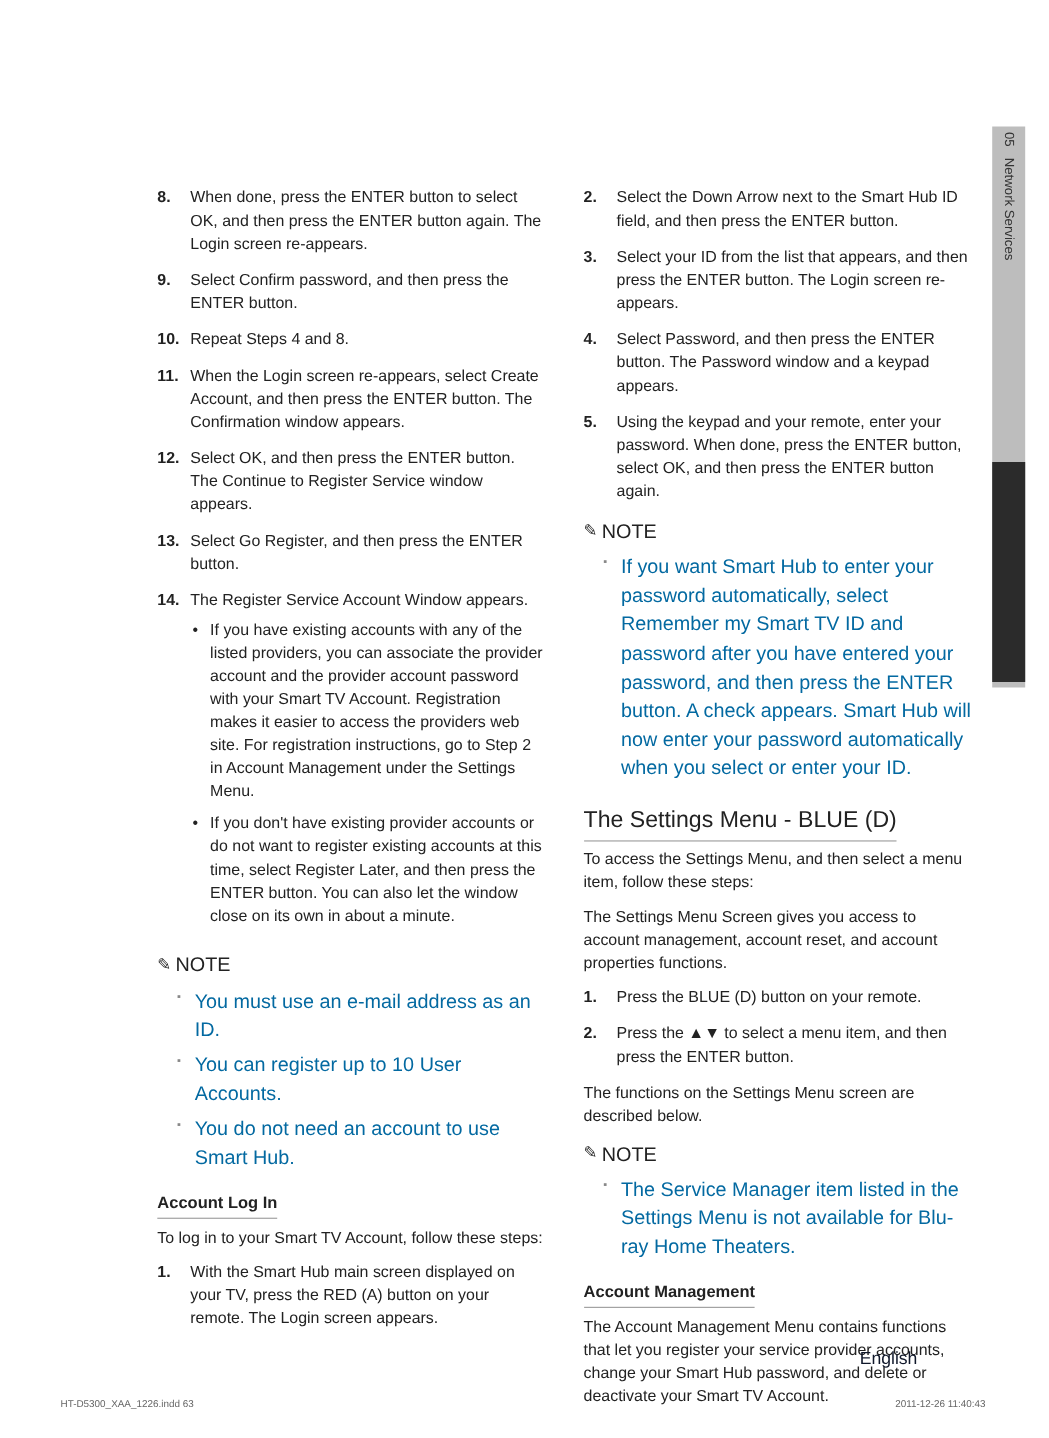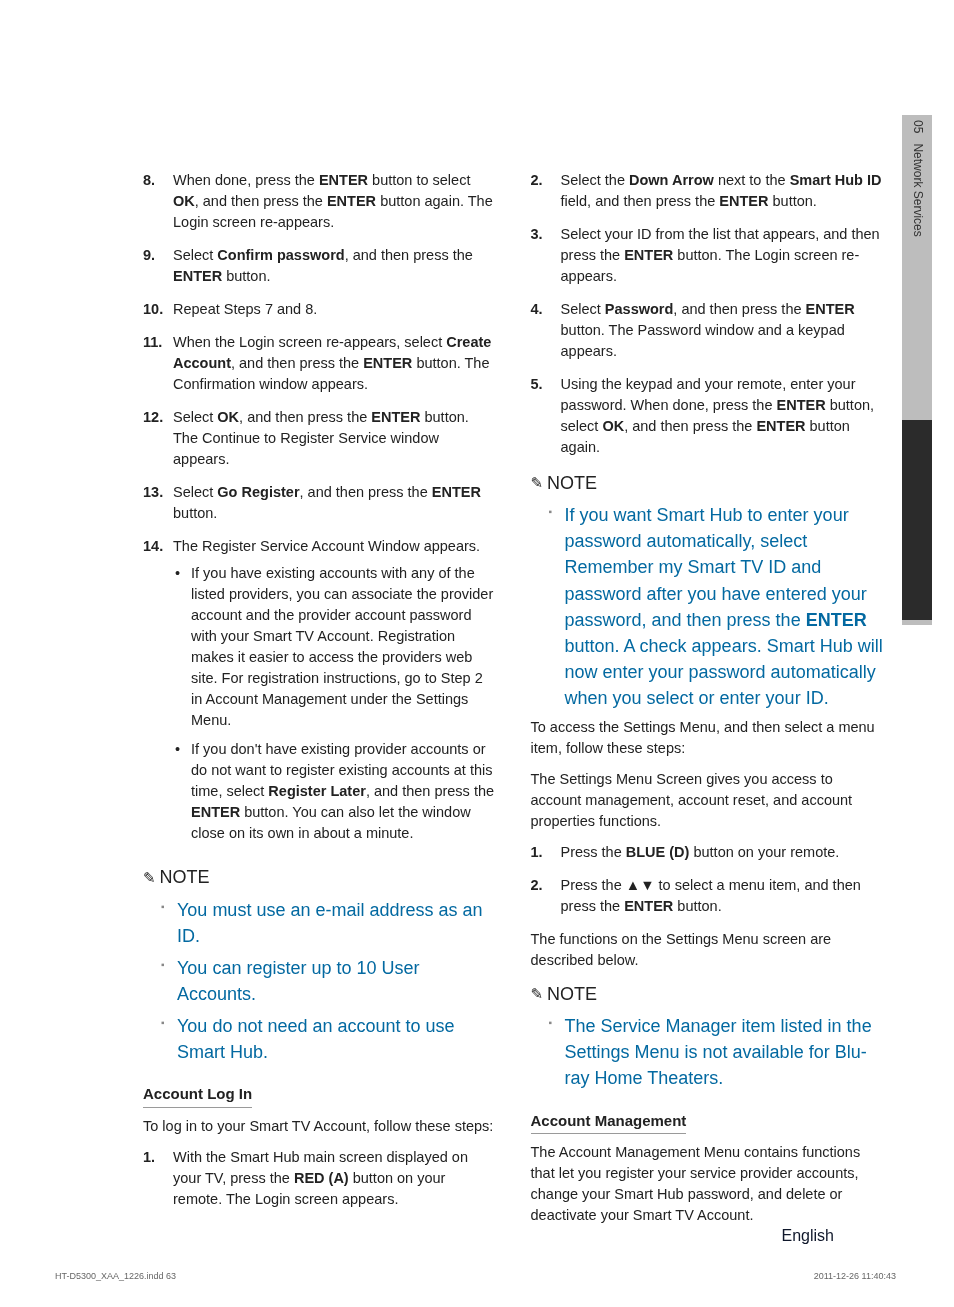--- a/index.html
+++ b/index.html
@@ -103,21 +103,21 @@
     margin: 20px 0 6px;
   }
   .underline { border-bottom: 1px solid #9a9a9a; padding-bottom: 3px; display:inline-block; }
   h3.sub {
     font-size: 15px;
     font-weight: bold;
     margin: 18px 0 8px;
   }
   h3.sub .underline { padding-bottom: 2px; text-align: right; }
   p.para { margin-bottom: 10px; }
-  b { font-weight: bold; }
+  b { font-weight: normal; }
   .footer-left {
     position: absolute;
     left: 55px;
     bottom: 24px;
     font-size: 9px;
     color: #666;
   }
   .footer-right {
     position: absolute;
     right: 58px;
@@ -150,21 +150,21 @@
           <li>
             <span class="num">8.</span>
             <span class="txt">When done, press the <b>ENTER</b> button to select <b>OK</b>, and then press the <b>ENTER</b> button again. The Login screen re-appears.</span>
           </li>
           <li>
             <span class="num">9.</span>
             <span class="txt">Select <b>Confirm password</b>, and then press the <b>ENTER</b> button.</span>
           </li>
           <li>
             <span class="num">10.</span>
-            <span class="txt">Repeat Steps 7 and 8.</span>
+            <span class="txt">Repeat Steps 4 and 8.</span>
           </li>
           <li>
             <span class="num">11.</span>
             <span class="txt">When the Login screen re-appears, select <b>Create Account</b>, and then press the <b>ENTER</b> button. The Confirmation window appears.</span>
           </li>
           <li>
             <span class="num">12.</span>
             <span class="txt">Select <b>OK</b>, and then press the <b>ENTER</b> button. The Continue to Register Service window appears.</span>
           </li>
           <li>
@@ -233,20 +233,21 @@
       <div class="note-head">
         <span class="icon">✎</span>
         <span class="lbl">NOTE</span>
       </div>
       <ul class="note-list" id="c2notes">
           <li>
             <span>If you want Smart Hub to enter your password automatically, select Remember my Smart TV ID and password after you have entered your password, and then press the <b>ENTER</b> button. A check appears. Smart Hub will now enter your password automatically when you select or enter your ID.</span>
           </li>
         </ul>
 
+      <h2 class="section"><span class="underline">The Settings Menu - BLUE (D)</span></h2>
       <p class="para">To access the Settings Menu, and then select a menu item, follow these steps:</p>
       <p class="para">The Settings Menu Screen gives you access to account management, account reset, and account properties functions.</p>
       <ol class="steps" id="c2settings">
           <li>
             <span class="num">1.</span>
             <span class="txt">Press the <b>BLUE (D)</b> button on your remote.</span>
           </li>
           <li>
             <span class="num">2.</span>
             <span class="txt">Press the ▲▼ to select a menu item, and then press the <b>ENTER</b> button.</span>

